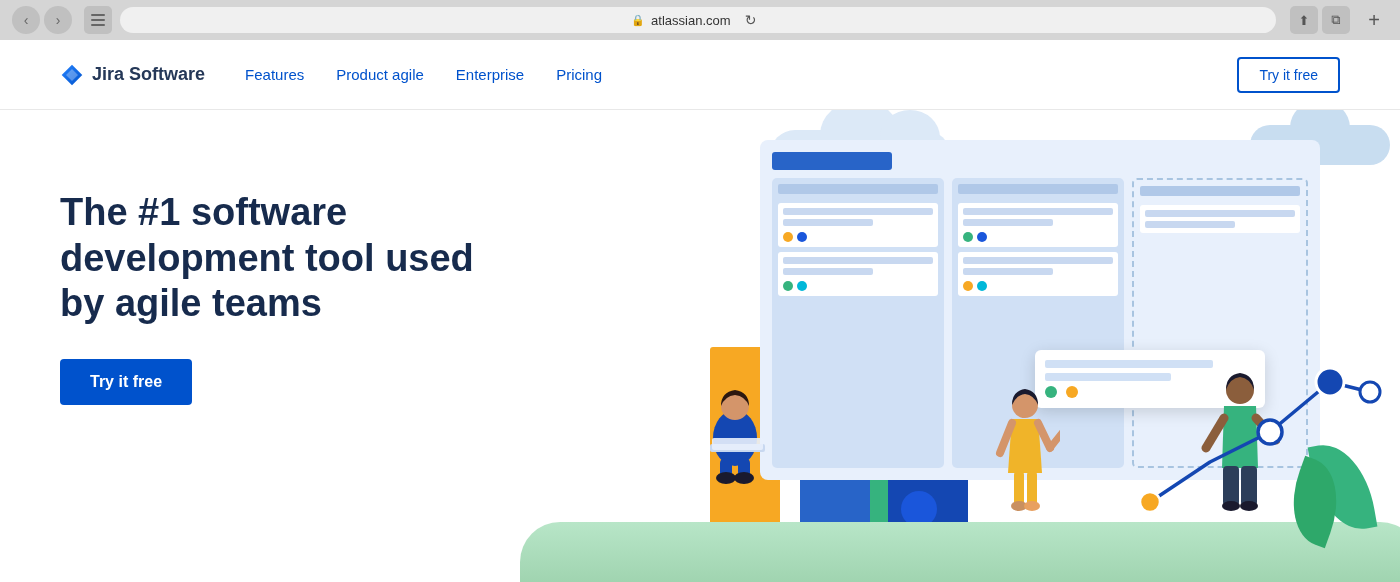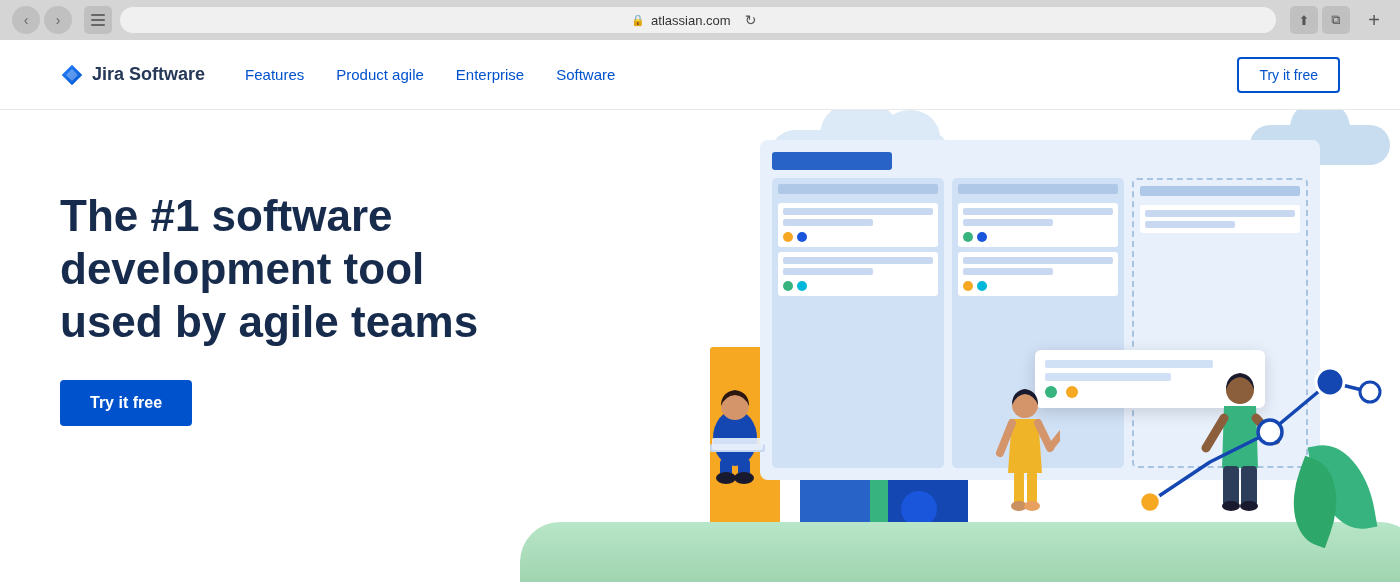--- a/index.html
+++ b/index.html
@@ -125,21 +125,21 @@
       overflow: hidden;
       background: #fff;
     }
     .hero-text {
       position: absolute;
       left: 60px;
       top: 80px;
       z-index: 10;
     }
     .hero-headline {
-      font-size: 44px;
+      font-size: 38px;
       font-weight: 800;
       color: #172b4d;
       line-height: 1.2;
       max-width: 420px;
     }
     .hero-cta {
       margin-top: 32px;
       padding: 14px 30px;
       background: #0052cc;
       color: #fff;
@@ -449,21 +449,21 @@
         </defs>
         <path d="M14 2 L26 14 L14 26 L2 14 Z" fill="url(#logoGrad)"></path>
         <path d="M14 7 L21 14 L14 21 L7 14 Z" fill="#fff" opacity="0.3"></path>
       </svg>
       <span class="logo-text">Jira Software</span>
     </div>
     <div class="nav-links">
       <a class="nav-link">Features</a>
       <a class="nav-link">Product agile</a>
       <a class="nav-link">Enterprise</a>
-      <a class="nav-link">Software</a>
+      <a class="nav-link">Pricing</a>
     </div>
     <button class="nav-try-btn">Try it free</button>
   </nav>
 
   <div class="hero">
 
     <div class="hero-text">
       <h1 class="hero-headline">The #1 software development tool used by agile teams</h1>
       <button class="hero-cta">Try it free</button>
     </div>

